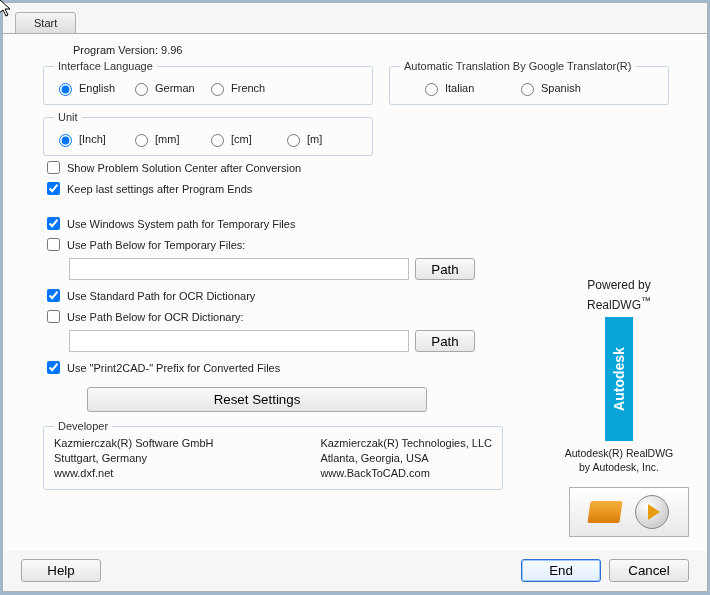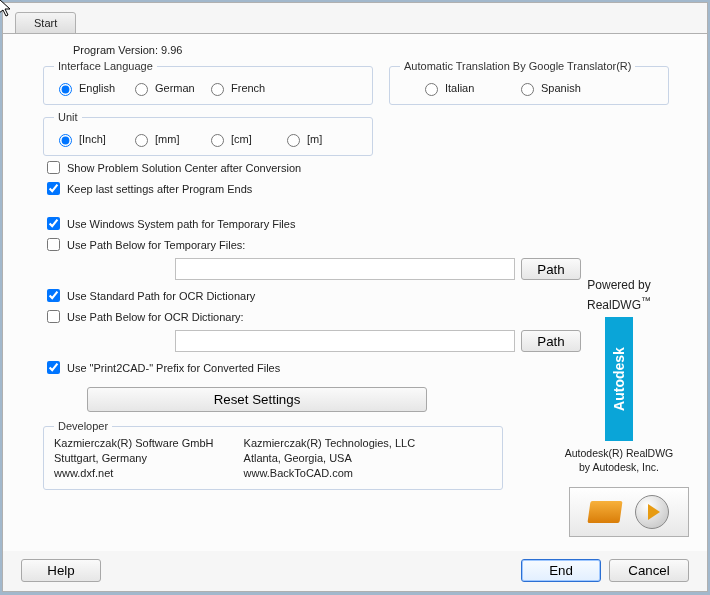--- a/index.html
+++ b/index.html
@@ -63,38 +63,38 @@
   legend { padding: 0 4px; color:#333; }
   .fs-lang { flex: 0 0 330px; }
   .fs-trans { flex: 0 0 280px; }
   .fs-unit { width: 330px; margin-bottom:0; }
   .radio-row { display:flex; gap:6px; margin-top:4px; }
   .radio-item { display:flex; align-items:center; gap:4px; min-width:70px; }
   .radio-item input[type=radio]{ cursor:pointer; }
   .check-row { display:flex; align-items:center; gap:4px; margin: 2px 0; }
   .check-row input[type=checkbox]{ cursor:pointer; }
   .spacer12{height:12px}
-  .pathrow { display:flex; gap:6px; margin:4px 0 6px 26px;justify-content:center; }
+  .pathrow { display:flex; gap:6px; margin:4px 0 6px 26px; }
   .pathrow input[type=text]{
     width: 340px; height:22px;
     border:1px solid #c0c0c0; background:#fff; padding:2px 4px;
   }
   .btn {
     border:1px solid #a8a8a8;
     background: linear-gradient(#fafafa,#e6e6e6);
     border-radius:3px;
     padding: 2px 14px;
     cursor:pointer;
     min-width: 60px;
     text-align:center;
   }
   .btn.big { width: 340px; padding:4px 0; margin: 8px 0 4px 44px; }
   .btn.primary { border:1px solid #2b6fd3; box-shadow: inset 0 0 0 1px #9ec7ff; background:linear-gradient(#f7fbff,#e2efff); }
   .fs-dev { width: 460px; margin-top:4px; }
-  .dev-cols { display:flex; gap:30px; }
+  .dev-cols { display:flex; gap:30px;justify-content:space-between; }
   .dev-col {line-height:1.35;}
   
   .rside {
     position:absolute;
     right: 18px; top: 244px;
     width: 140px;
     text-align:center;
   }
   .powered { font-size:12px; line-height:1.3; margin-bottom:4px; }
   .autodesk-badge {

